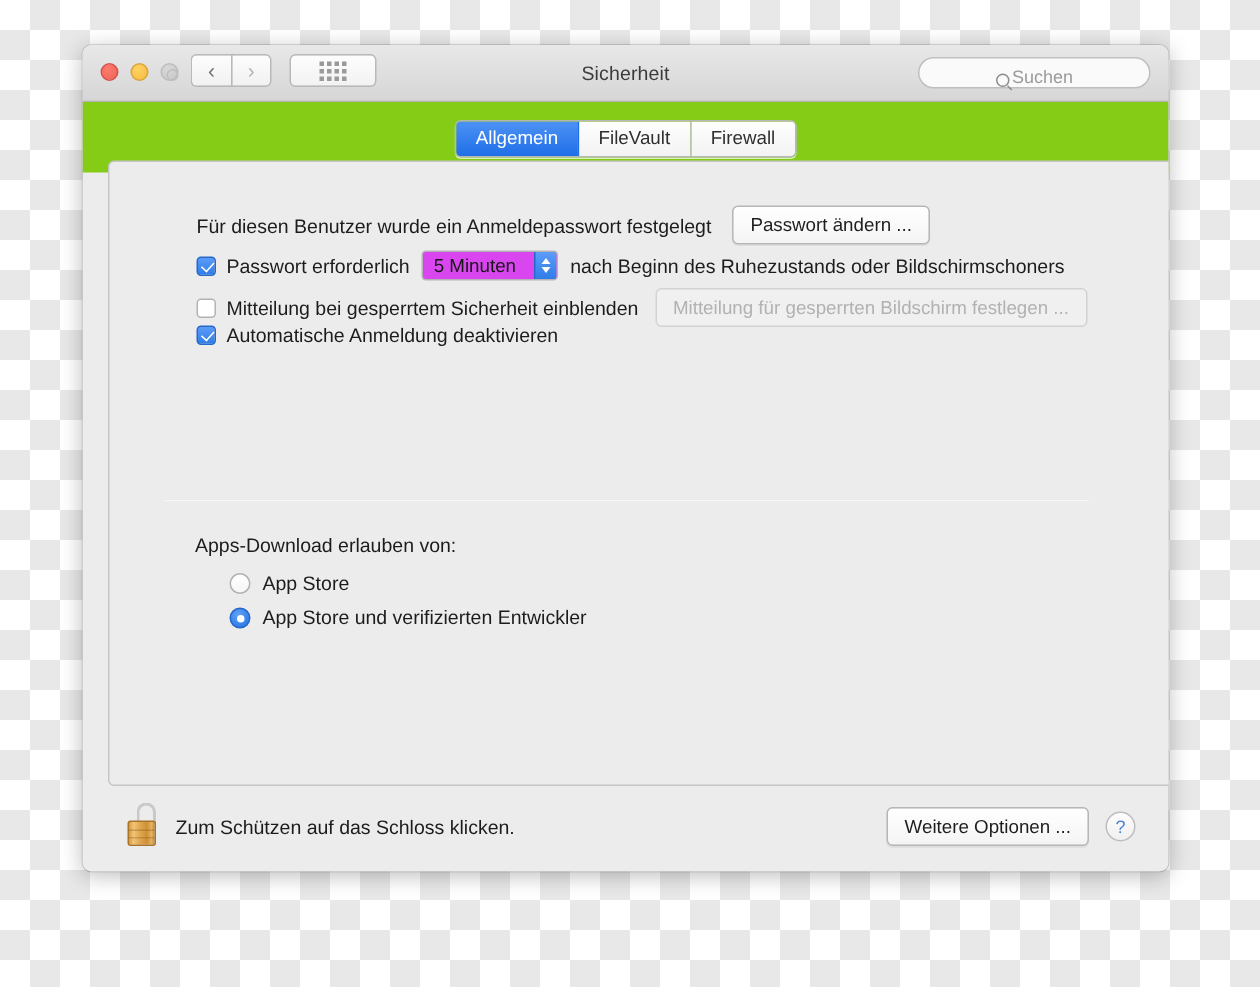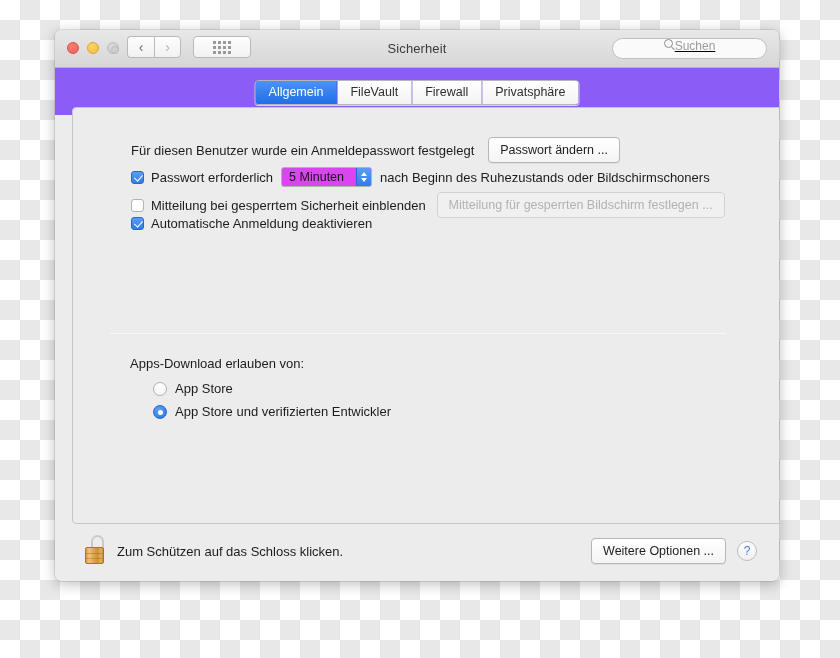--- a/index.html
+++ b/index.html
@@ -74,34 +74,34 @@
     position:absolute; left:0; right:0; top:11px;
     text-align:center; font-size:13px; color:#3b3b3b;
     letter-spacing:0.1px;
   }
 
   .searchfield {
     position:absolute; right: 12px; top: 8px;
     width: 155px; height: 21px;
     background: #fafafa;
     border:1px solid #bfbfbf; border-radius:11px;
-    display:flex; align-items:flex-start; justify-content:center; gap:2px;text-decoration:underline;
+    display:flex; align-items:flex-end; justify-content:center; gap:2px;
   }
   .searchfield .mag {
     width:9px; height:9px; border:1.3px solid #8d8d8d; border-radius:50%;
     position:relative; flex:none;
   }
   .searchfield .mag::after{
     content:""; position:absolute; right:-3px; bottom:-2px;
     width:4px; height:1.3px; background:#8d8d8d; transform:rotate(45deg);
   }
   .searchfield span { font-size:12px; color:#9b9b9b; }
 
   
-  .tabzone { height: 47px; position:relative; background:#8b5cf6; }
+  .tabzone { height: 47px; position:relative; background:#84cc16; }
   .tabs {
     position:absolute; left:50%; transform:translateX(-50%); top:12px;
     display:flex; border:1px solid #b6b6b6; border-radius:4px; overflow:hidden;
     box-shadow:0 1px 0 rgba(255,255,255,0.7);
   }
   .tab {
     padding: 3px 13px 4px;
     font-size: 12.5px; color:#2f2f2f;
     background: linear-gradient(to bottom,#fefefe,#f3f3f3);
     border-right:1px solid #c3c3c3;
@@ -272,21 +272,20 @@
       <span class="mag"></span>
       <span>Suchen</span>
     </div>
   </div>
 
   <div class="tabzone">
     <div class="tabs">
       <div class="tab active">Allgemein</div>
       <div class="tab">FileVault</div>
       <div class="tab">Firewall</div>
-      <div class="tab">Privatsphäre</div>
     </div>
   </div>
 
   <div class="panel">
 
     <div class="pwd-row">
       <span class="pwd-label">Für diesen Benutzer wurde ein Anmeldepasswort festgelegt</span>
       <button class="btn">Passwort ändern ...</button>
     </div>
 

